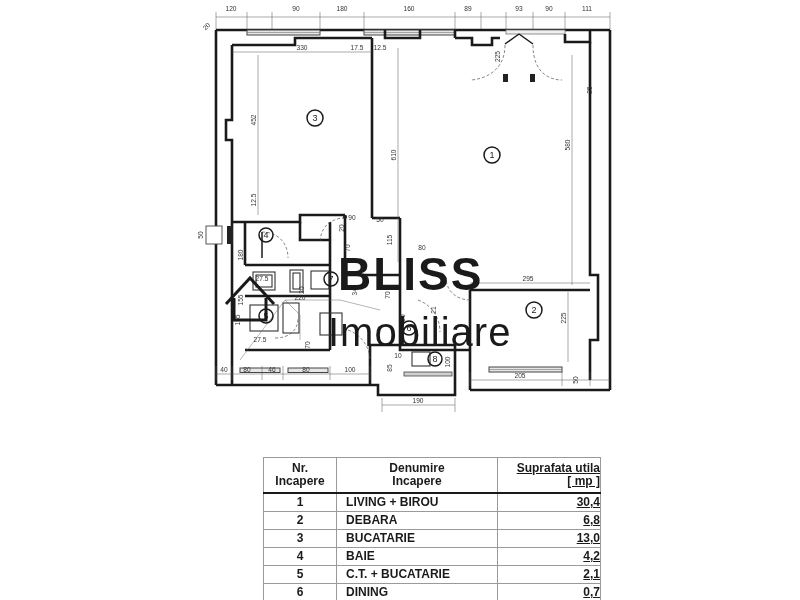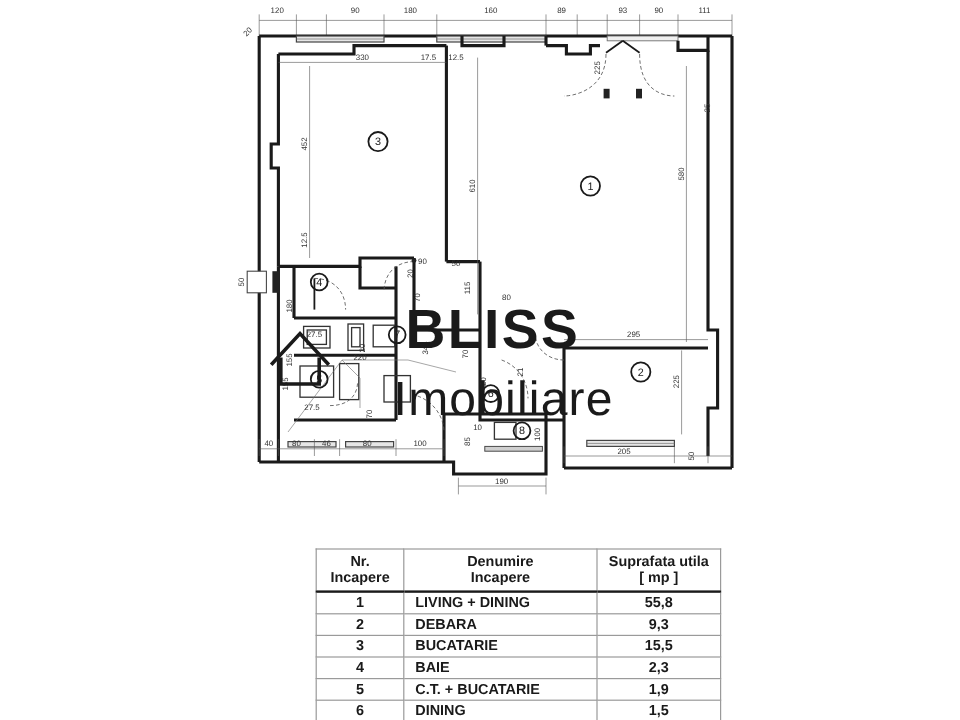--- a/index.html
+++ b/index.html
@@ -18,21 +18,21 @@
   
   #schedule{position:absolute;left:263px;top:457px;width:338px;
             border-collapse:collapse;background:#fff;}
   #schedule td,#schedule th{border:1px solid #9a9a9a;padding:0;
             font-size:12px;font-weight:bold;color:#1a1a1a;
             font-family:"Liberation Sans", sans-serif;}
   #schedule thead th{border-bottom:2px solid #1a1a1a;text-align:center;
             line-height:13px;padding:4px 0 4px 0;font-weight:bold;}
   #schedule .c-nr{width:74px;text-align:center;}
   #schedule .c-name{width:158px;text-align:left;padding-left:9px;margin-left:33px;}
-  #schedule .c-area{width:106px;text-align:center;}
+  #schedule .c-area{width:106px;text-align:right;text-decoration:underline;}
   #schedule tbody td{height:17px;line-height:17px;}
   .hdr-l1{display:block;}
   .hdr-l2{display:block;}
 </style>
 </head>
 <body>
 
 <div id="plan">
 <svg width="800" height="440" viewBox="0 0 800 440" xmlns="http://www.w3.org/2000/svg">
   <defs>
@@ -322,42 +322,42 @@
       </th>
       <th class="c-area">
         <span class="hdr-l1">Suprafata utila</span>
         <span class="hdr-l2">[ mp ]</span>
       </th>
     </tr>
   </thead>
   <tbody>
     <tr>
       <td class="c-nr">1</td>
-      <td class="c-name">LIVING + DINING</td>
-      <td class="c-area">55,8</td>
+      <td class="c-name">LIVING + BIROU</td>
+      <td class="c-area">30,4</td>
     </tr>
     <tr>
       <td class="c-nr">2</td>
       <td class="c-name">DEBARA</td>
-      <td class="c-area">9,3</td>
+      <td class="c-area">6,8</td>
     </tr>
     <tr>
       <td class="c-nr">3</td>
       <td class="c-name">BUCATARIE</td>
-      <td class="c-area">15,5</td>
+      <td class="c-area">13,0</td>
     </tr>
     <tr>
       <td class="c-nr">4</td>
       <td class="c-name">BAIE</td>
-      <td class="c-area">2,3</td>
+      <td class="c-area">4,2</td>
     </tr>
     <tr>
       <td class="c-nr">5</td>
       <td class="c-name">C.T. + BUCATARIE</td>
-      <td class="c-area">1,9</td>
+      <td class="c-area">2,1</td>
     </tr>
     <tr>
       <td class="c-nr">6</td>
       <td class="c-name">DINING</td>
-      <td class="c-area">1,5</td>
+      <td class="c-area">0,7</td>
     </tr>
   </tbody>
 </table>
 
 </body></html>

